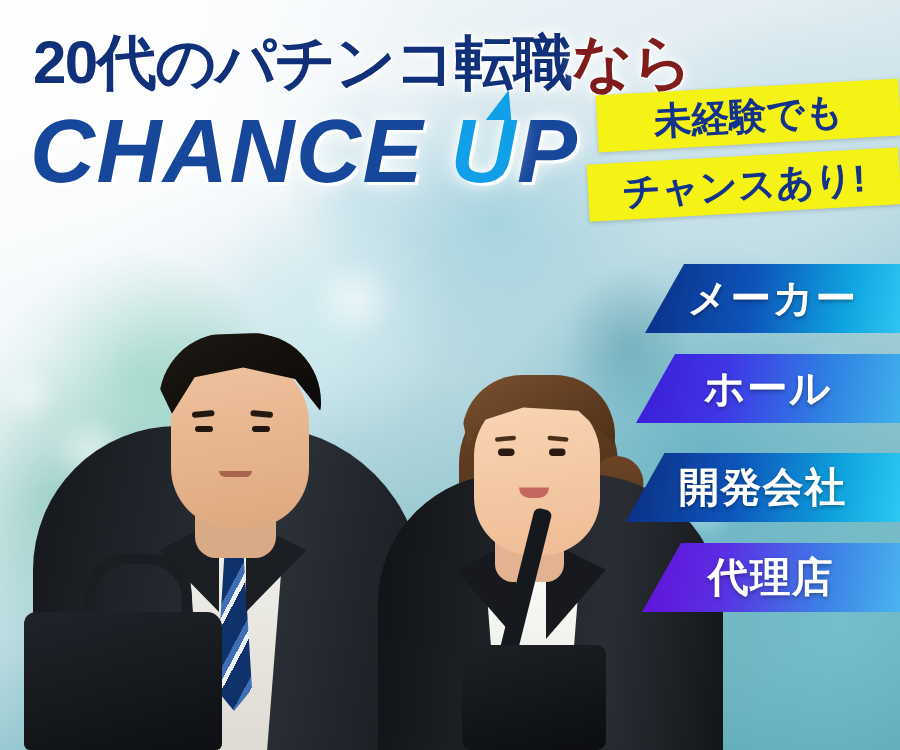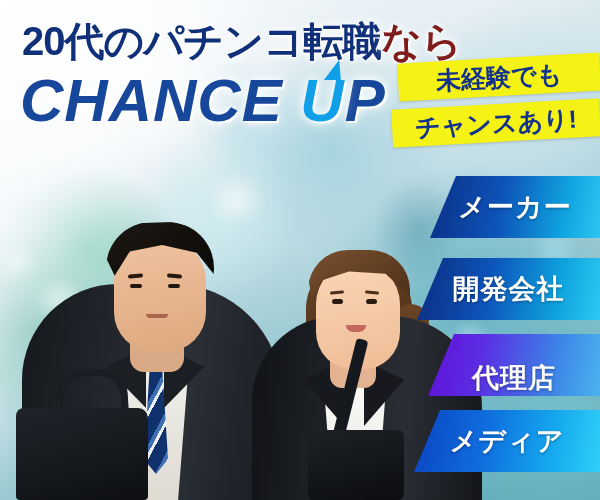--- a/index.html
+++ b/index.html
@@ -168,33 +168,33 @@
     color:#13328c;font-weight:700;white-space:nowrap;
     display:flex;align-items:center;justify-content:center;
     box-shadow:0 1px 3px rgba(0,0,0,.18);
   }
   .badge-1{left:398px;top:58px;width:202px;height:38px;font-size:25px;transform:rotate(-3.2deg);}
   .badge-2{left:392px;top:104px;width:208px;height:38px;font-size:25px;transform:rotate(-3.2deg);}
 
   
   .cats{position:absolute;right:0;top:176px;width:190px;}
   .cat{
-    position:relative;height:62px;margin-bottom:14px;margin-left:auto;
+    position:relative;height:46px;margin-bottom:14px;margin-left:auto;
     clip-path:polygon(26px 0,100% 0,100% 100%,0 100%);
     display:flex;align-items:center;justify-content:center;
     box-shadow:0 2px 5px rgba(0,0,0,.25);
   }
   .cat span{
     color:#fff;font-weight:700;font-size:27px;letter-spacing:1px;white-space:nowrap;
     text-shadow:0 1px 3px rgba(0,0,0,.35);
   }
   .cat-0{width:170px;background:linear-gradient(100deg,#0b2f86 0%,#0d53b8 42%,#0fa3e0 78%,#2ec5f2 100%);}
   .cat-1{width:176px;background:linear-gradient(100deg,#3c1bd8 0%,#3f36e6 34%,#2f7ee2 70%,#3fb0ec 100%);}
   .cat-2{width:183px;background:linear-gradient(100deg,#0c2c80 0%,#0d55bb 40%,#0ea2dd 76%,#2ec8f3 100%);margin-top:20px;}
-  .cat-3{width:172px;background:linear-gradient(100deg,#6210d8 0%,#5a2fe3 32%,#3d7fe6 70%,#49b4ef 100%);align-items:flex-end;}
+  .cat-3{width:172px;background:linear-gradient(100deg,#6210d8 0%,#5a2fe3 32%,#3d7fe6 70%,#49b4ef 100%);}
   .cat-4{width:186px;background:linear-gradient(100deg,#0b43c0 0%,#0f6ddd 38%,#14a6ee 72%,#2fd0f8 100%);margin-bottom:0;}
 
   
   .credit{
     position:absolute;left:0;bottom:8px;width:420px;height:40px;
     background:rgba(10,10,12,.62);
     display:flex;align-items:center;
   }
   .credit .txt{
     color:#fff;font-size:17px;font-weight:400;margin-left:50px;white-space:pre;
@@ -255,25 +255,25 @@
     <span>未経験でも</span>
   </div>
   <div class="badge badge-2">
     <span>チャンスあり!</span>
   </div>
 
   <div class="cats">
     <div class="cat cat-0">
       <span>メーカー</span>
     </div>
+    <div class="cat cat-1">
+      <span>ホール</span>
+    </div>
     <div class="cat cat-2">
       <span>開発会社</span>
     </div>
     <div class="cat cat-3">
       <span>代理店</span>
     </div>
-    <div class="cat cat-4">
-      <span>メディア</span>
-    </div>
   </div>
 
 
 </div>
 
 </body></html>

